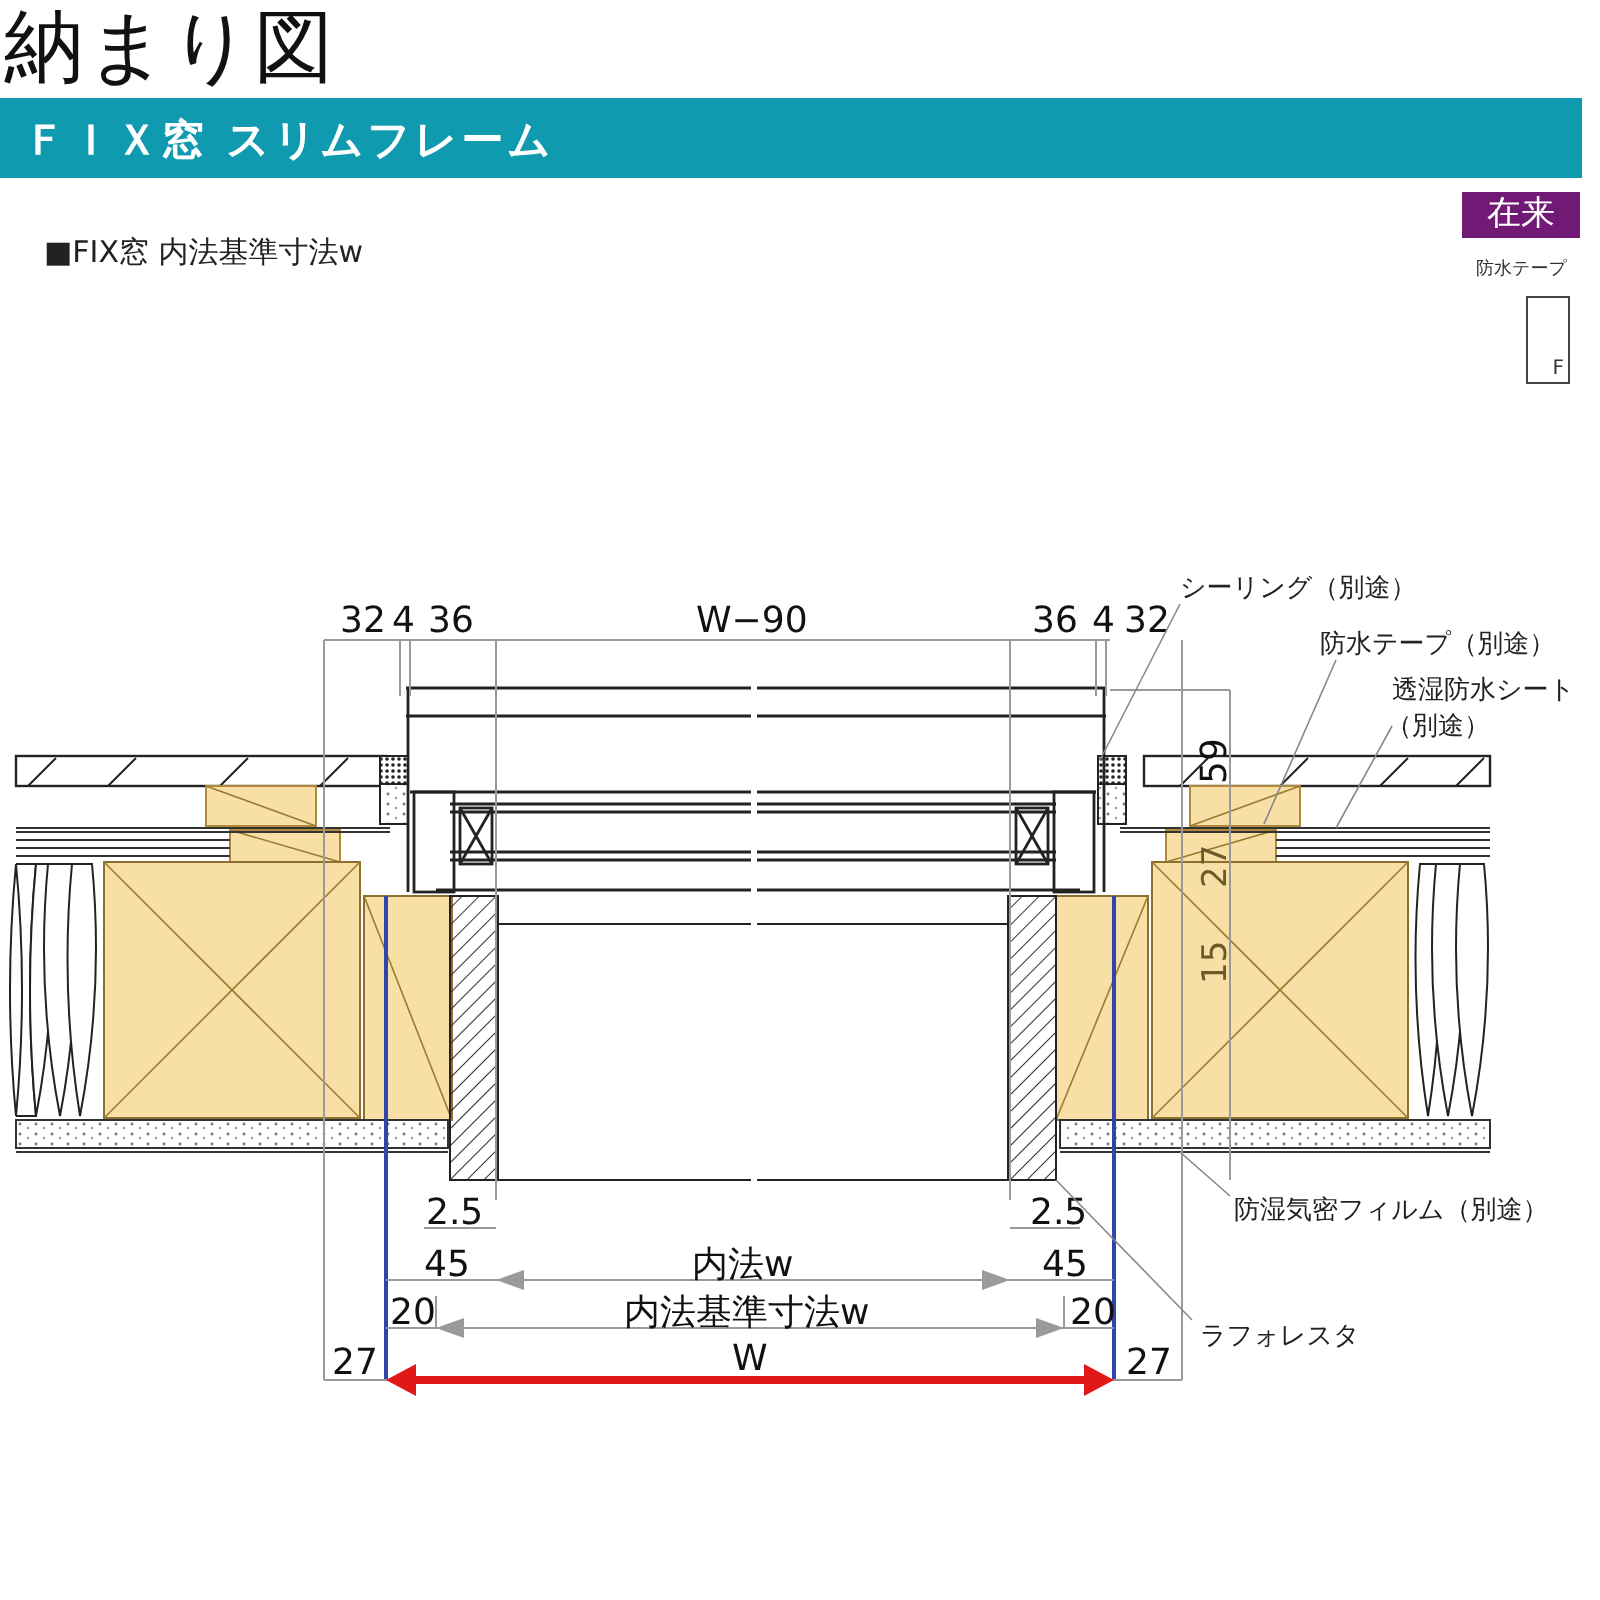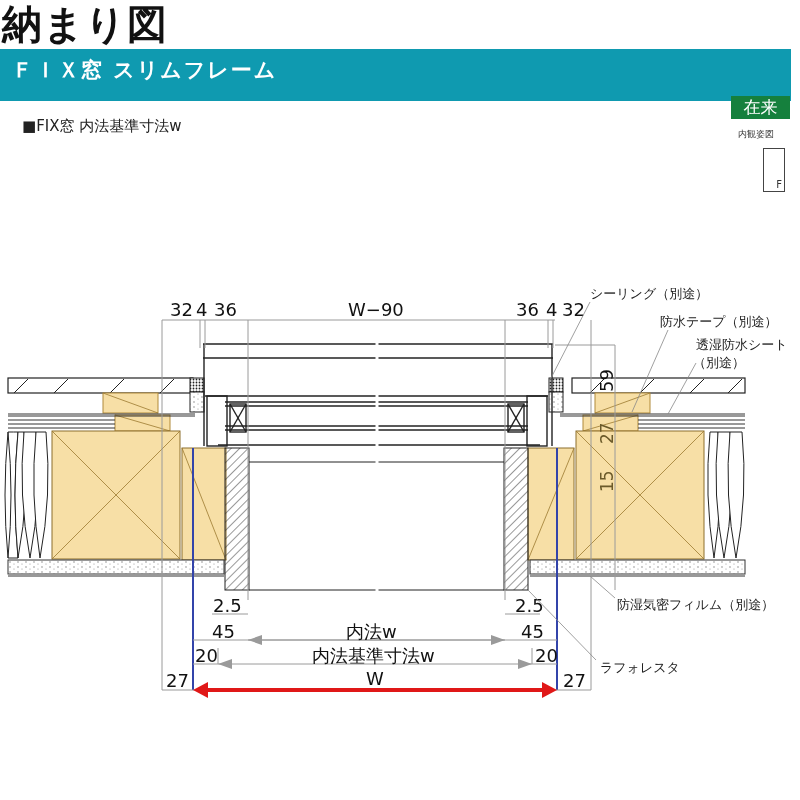--- a/index.html
+++ b/index.html
@@ -1,39 +1,39 @@
 <!DOCTYPE html>
 <html><head>
 <meta charset="utf-8">
 <style>
   html, body { margin:0; padding:0; background:#fff; }
   body { width:800px; height:800px; position:relative; overflow:hidden; font-family:"DejaVu Sans", sans-serif; }
-  .title { position:absolute; left:2px; top:0px; font-size:40px; font-weight:bold; color:#111; letter-spacing:1px; line-height:48px; }
-  .bar { position:absolute; left:0; top:49px; width:791px; height:52px; background:#0f9ab0; }
+  .title { position:absolute; left:2px; top:0px; font-size:40px; font-weight:normal; color:#111; letter-spacing:1px; line-height:48px; }
+  .bar { position:absolute; left:0; top:49px; width:791px; height:40px; background:#0f9ab0; }
   .bar-text { position:absolute; left:12px; top:7px; color:#fff; font-size:21px; font-weight:bold; letter-spacing:2px; }
   .sub { position:absolute; left:22px; top:117px; font-size:15px; color:#222; }
-  .badge { position:absolute; left:731px; top:96px; width:59px; height:23px; background:#15803d; color:#fff; font-size:17px; text-align:center; line-height:23px; }
+  .badge { position:absolute; left:731px; top:96px; width:59px; height:23px; background:#701a75; color:#fff; font-size:17px; text-align:center; line-height:23px; }
   .view-label { position:absolute; left:738px; top:128px; font-size:9px; color:#333; }
   .view-icon { position:absolute; left:763px; top:148px; width:22px; height:44px; border:1.5px solid #444; box-sizing:border-box; }
   .view-icon span { position:absolute; right:2px; bottom:1px; font-size:10px; color:#333; }
   svg { position:absolute; left:0; top:0; }
   .dim { font-family:"DejaVu Sans", sans-serif; font-size:18px; fill:#111; }
   .lbl { font-family:"DejaVu Sans", sans-serif; font-size:13px; fill:#222; }
   .dimv { font-family:"DejaVu Sans", sans-serif; font-size:17px; fill:#6b5a2a; }
 </style>
 </head>
 <body>
 
 <div class="title">納まり図</div>
 <div class="bar">
   <div class="bar-text">ＦＩＸ窓 スリムフレーム</div>
 </div>
 <div class="sub">■FIX窓 内法基準寸法w</div>
 <div class="badge">在来</div>
-<div class="view-label">内観姿図</div>
+<div class="view-label">防水テープ</div>
 <div class="view-icon">
     <span>F</span>
   </div>
 
 <svg width="800" height="800" viewBox="0 0 800 800">
   <defs>
     <pattern id="hatch" patternUnits="userSpaceOnUse" width="6" height="6" patternTransform="rotate(45)">
       <line x1="0" y1="0" x2="0" y2="6" stroke="#333" stroke-width="1"></line>
     </pattern>
     <pattern id="dots" patternUnits="userSpaceOnUse" width="8" height="5">

